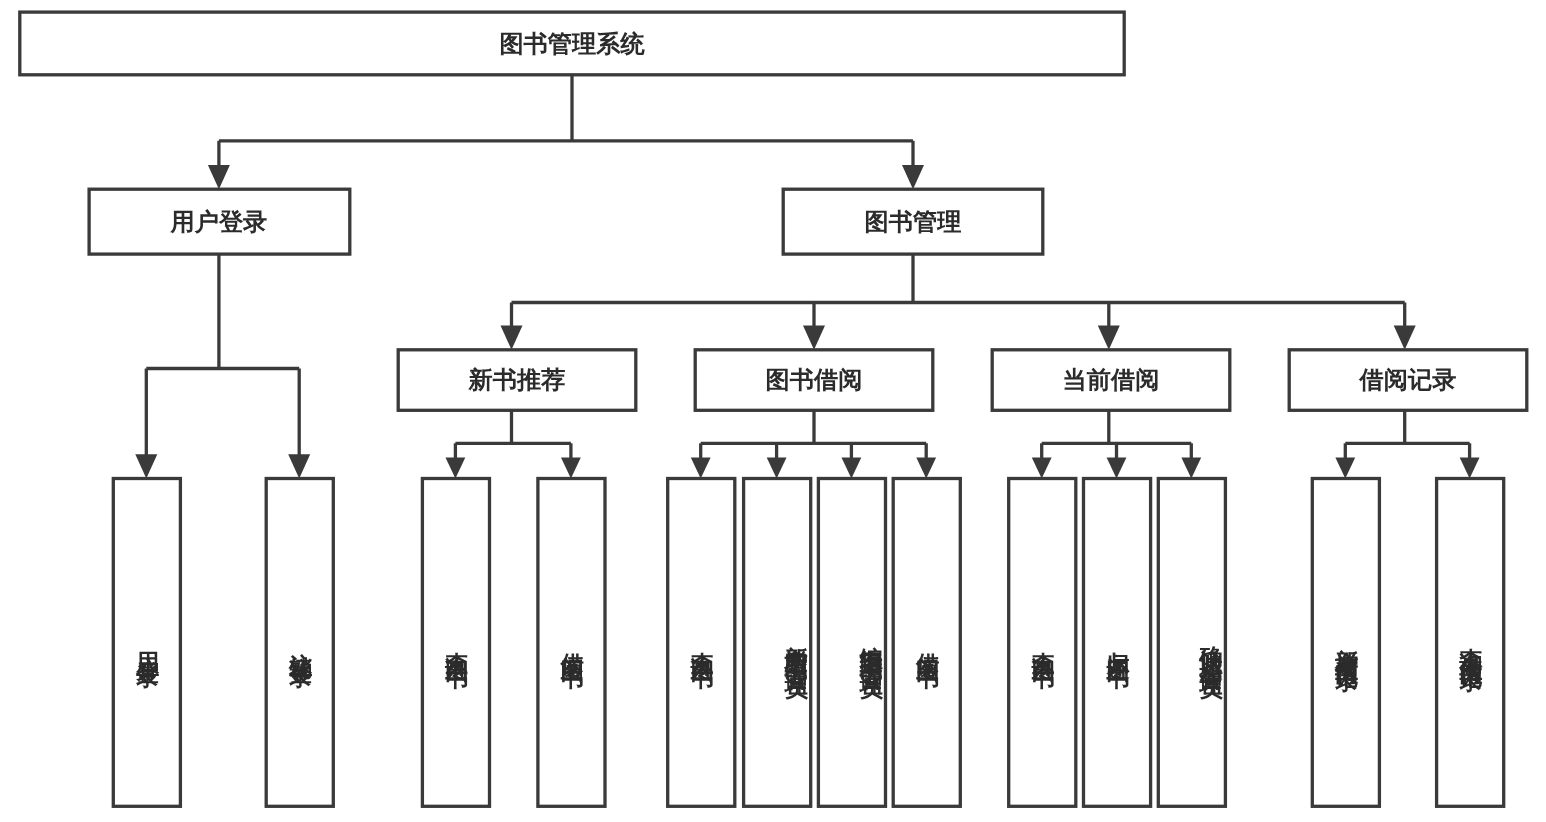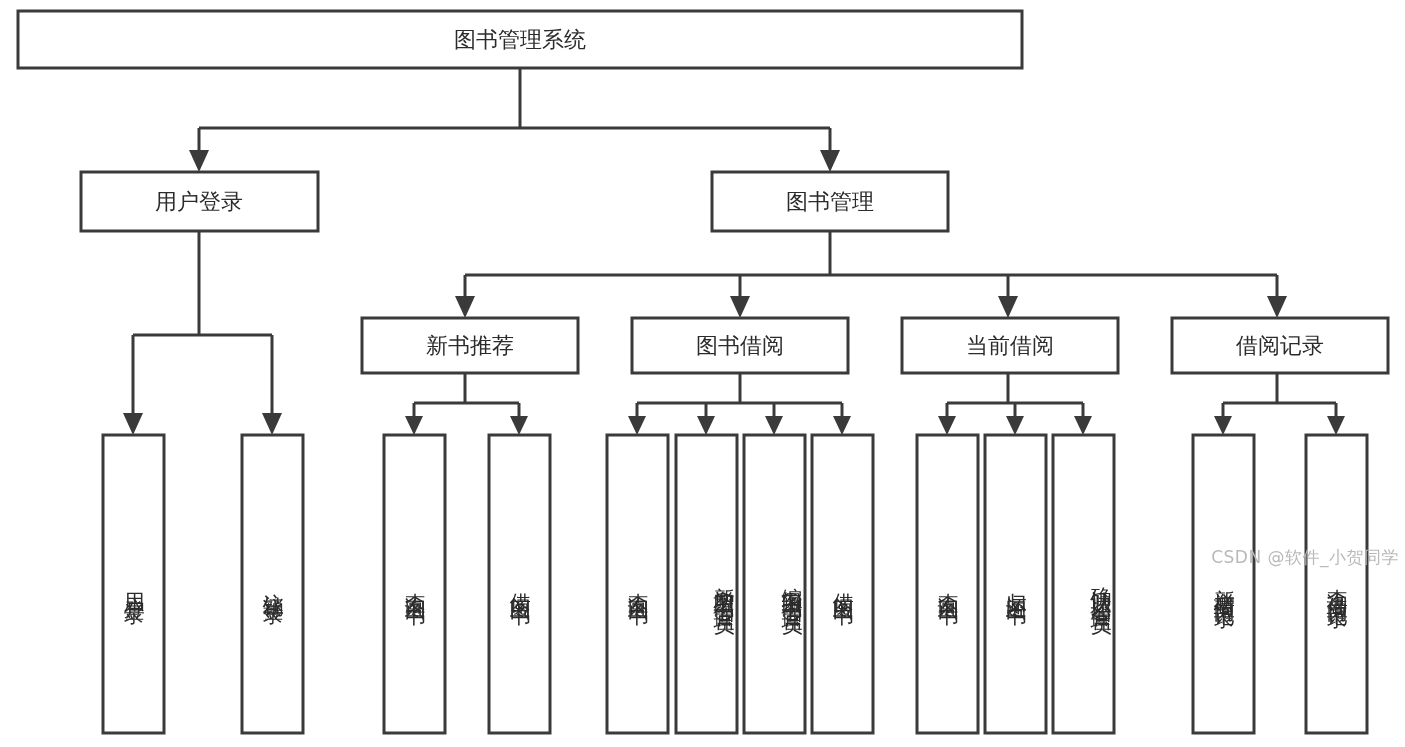--- a/index.html
+++ b/index.html
@@ -2,21 +2,21 @@
 <html><head>
 <meta charset="utf-8">
 <title>图书管理系统 结构图</title>
 <style>
   html,body{margin:0;padding:0;background:#ffffff;}
   body{
     width:1405px;height:747px;overflow:hidden;
     font-family:"DejaVu Sans","Liberation Sans",sans-serif;
     color:#222222;
   }
-  #diagram-root{position:relative;width:1405px;height:573px;background:#ffffff;}
+  #diagram-root{position:relative;width:1405px;height:573px;background:#ffffff;font-weight:bold;}
   svg#tree-canvas{position:absolute;left:0;top:0;width:1405px;height:747px;}
   .node-box{fill:#ffffff;stroke:#3a3a3a;stroke-width:3;}
   .connector{stroke:#3a3a3a;stroke-width:3;fill:none;stroke-linecap:butt;}
   .arrow-head{fill:#3a3a3a;stroke:none;}
   .node-label{
     font-family:"DejaVu Sans","Liberation Sans",sans-serif;
     font-size:22px;fill:#2b2b2b;text-anchor:middle;dominant-baseline:middle;
   }
   .leaf-label-wrap{
     position:absolute;
@@ -176,14 +176,13 @@
   <div class="leaf-label-wrap" style="left:607px;top:435px;width:61px;height:298px;">查询图书</div>
   <div class="leaf-label-wrap" style="left:676px;top:435px;width:61px;height:298px;align-items:flex-start;padding-top:8px;box-sizing:border-box;">新增图书（管理员）</div>
   <div class="leaf-label-wrap" style="left:744px;top:435px;width:61px;height:298px;align-items:flex-start;padding-top:8px;box-sizing:border-box;">编辑图书（管理员）</div>
   <div class="leaf-label-wrap" style="left:812px;top:435px;width:61px;height:298px;">借阅图书</div>
   <div class="leaf-label-wrap" style="left:917px;top:435px;width:61px;height:298px;">查询图书</div>
   <div class="leaf-label-wrap" style="left:985px;top:435px;width:61px;height:298px;">归还图书</div>
   <div class="leaf-label-wrap" style="left:1053px;top:435px;width:61px;height:298px;align-items:flex-start;padding-top:8px;box-sizing:border-box;">确认归还（管理员）</div>
   <div class="leaf-label-wrap" style="left:1193px;top:435px;width:61px;height:298px;">新增借阅记录</div>
   <div class="leaf-label-wrap" style="left:1306px;top:435px;width:61px;height:298px;">查询借阅记录</div>
 
-  <div class="watermark">CSDN @软件_小贺同学</div>
 </div>
 
 </body></html>

